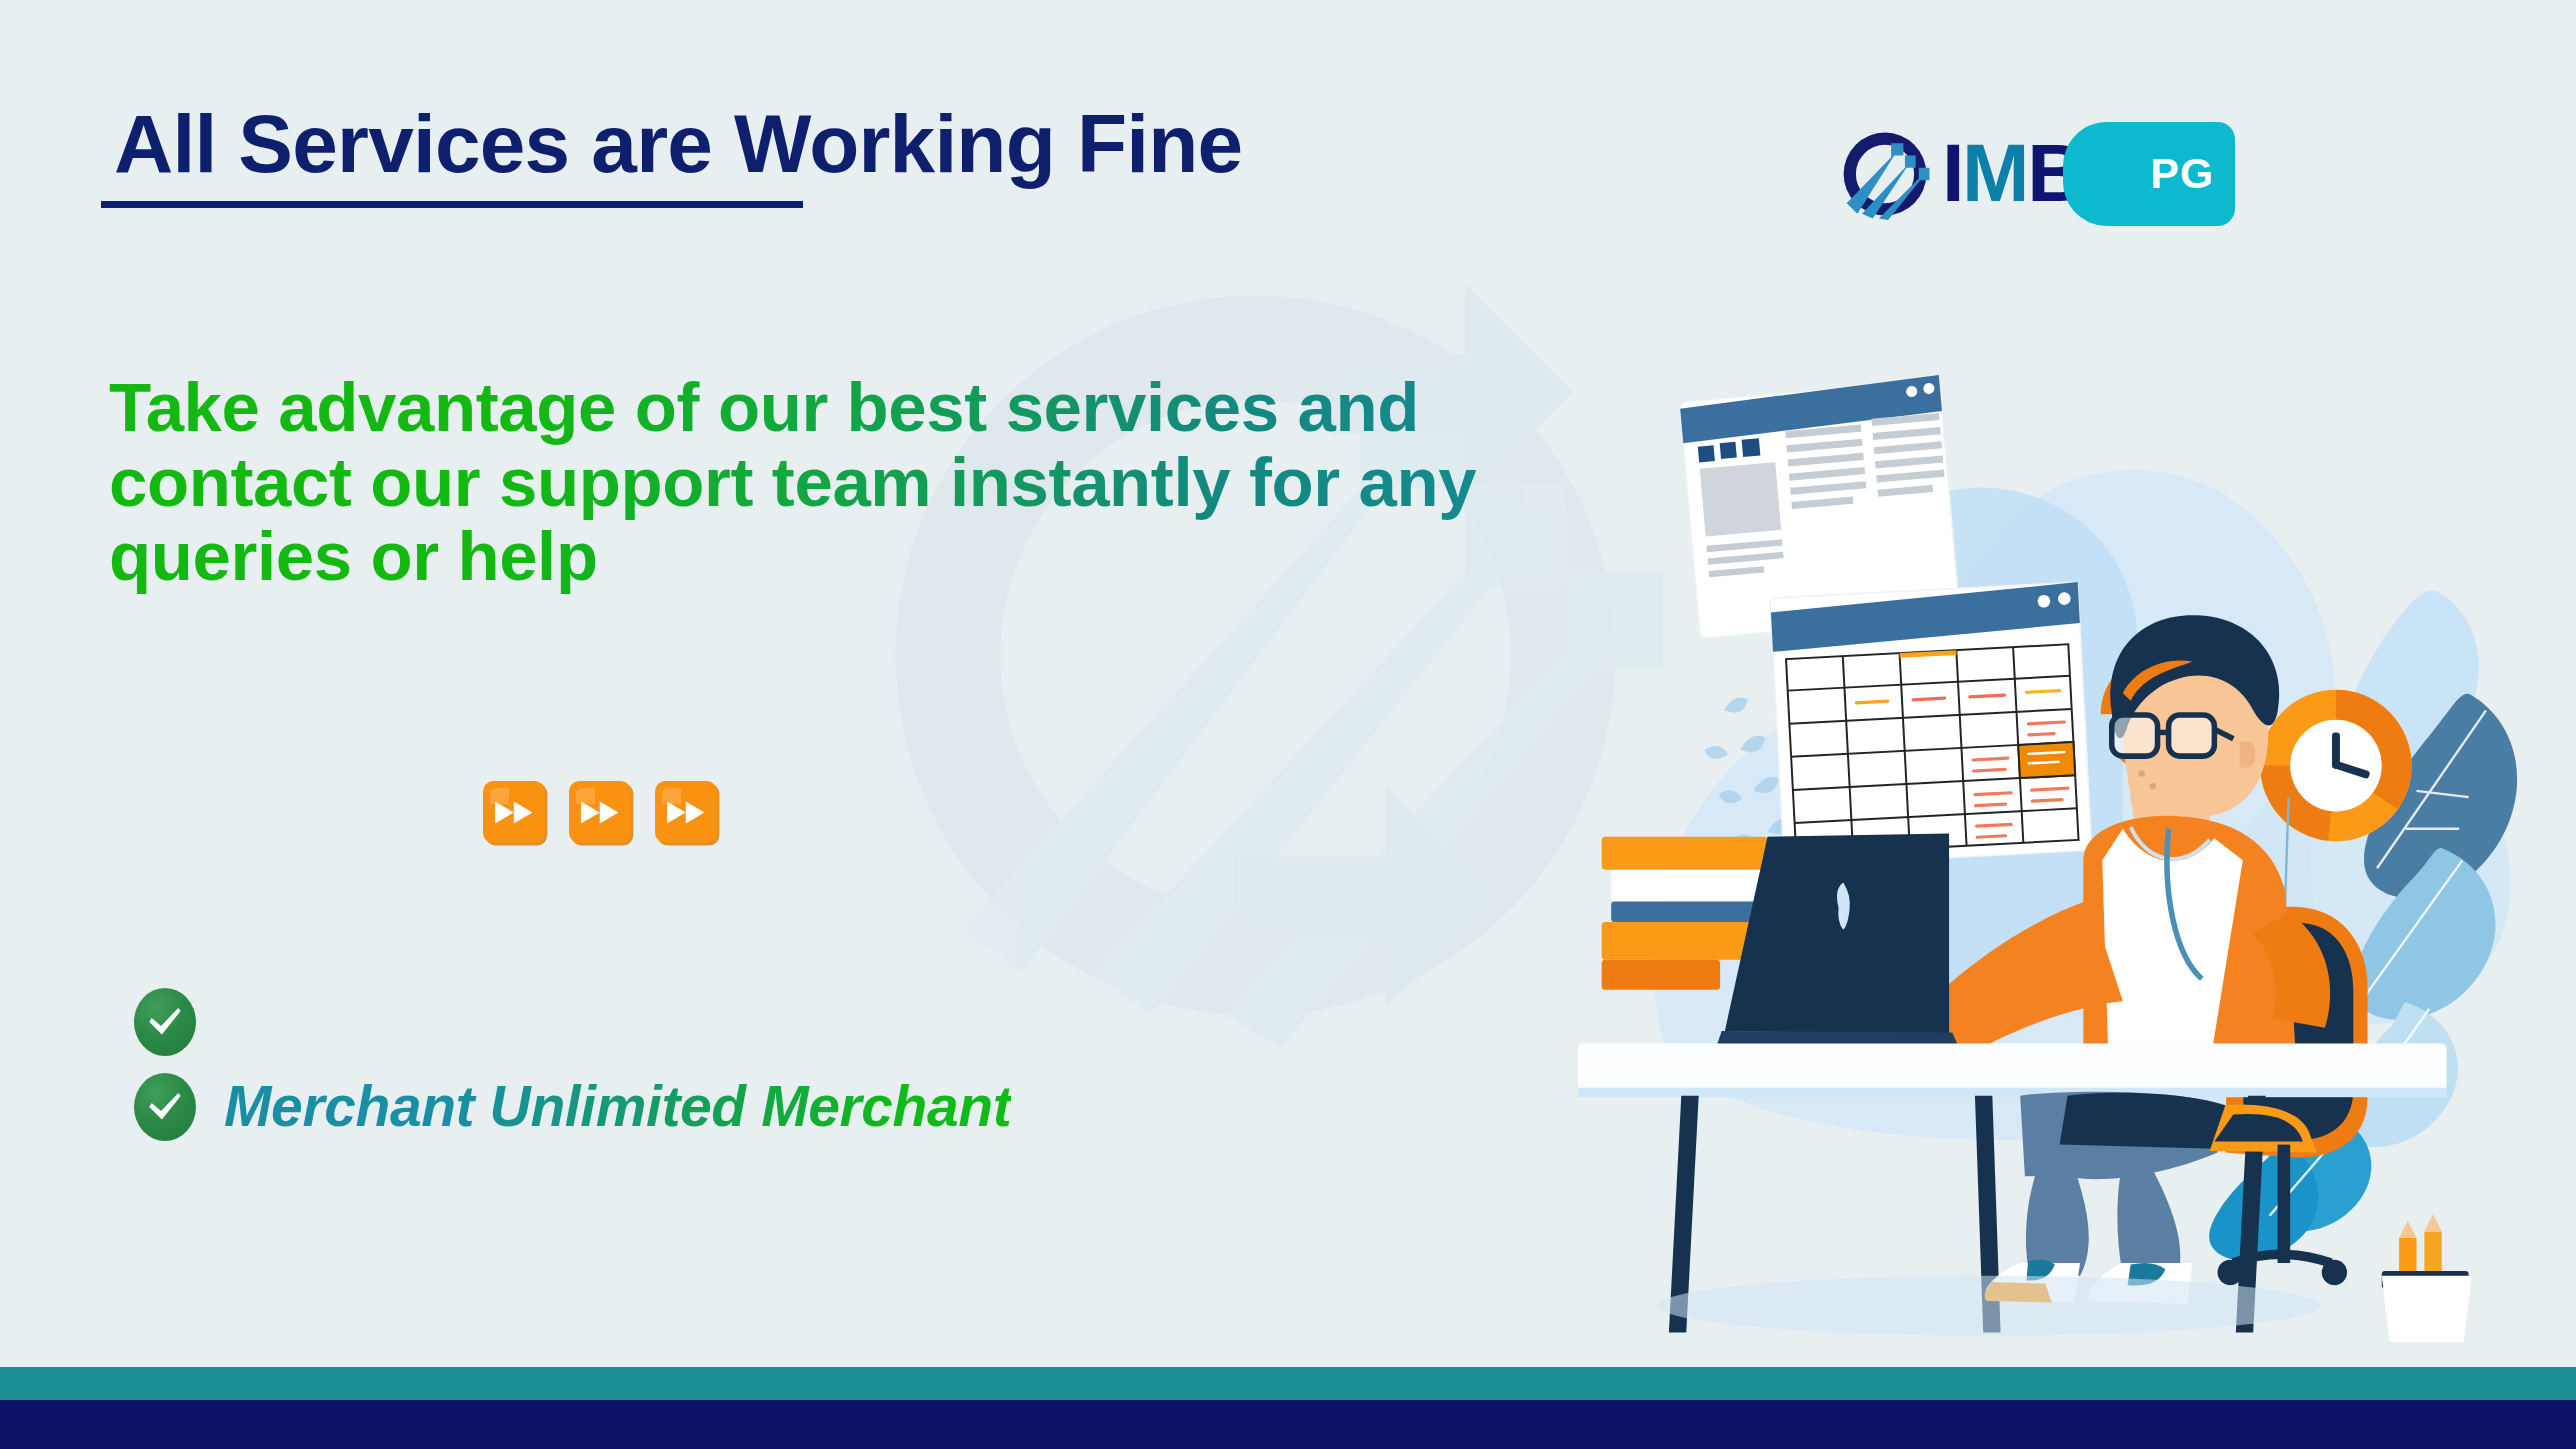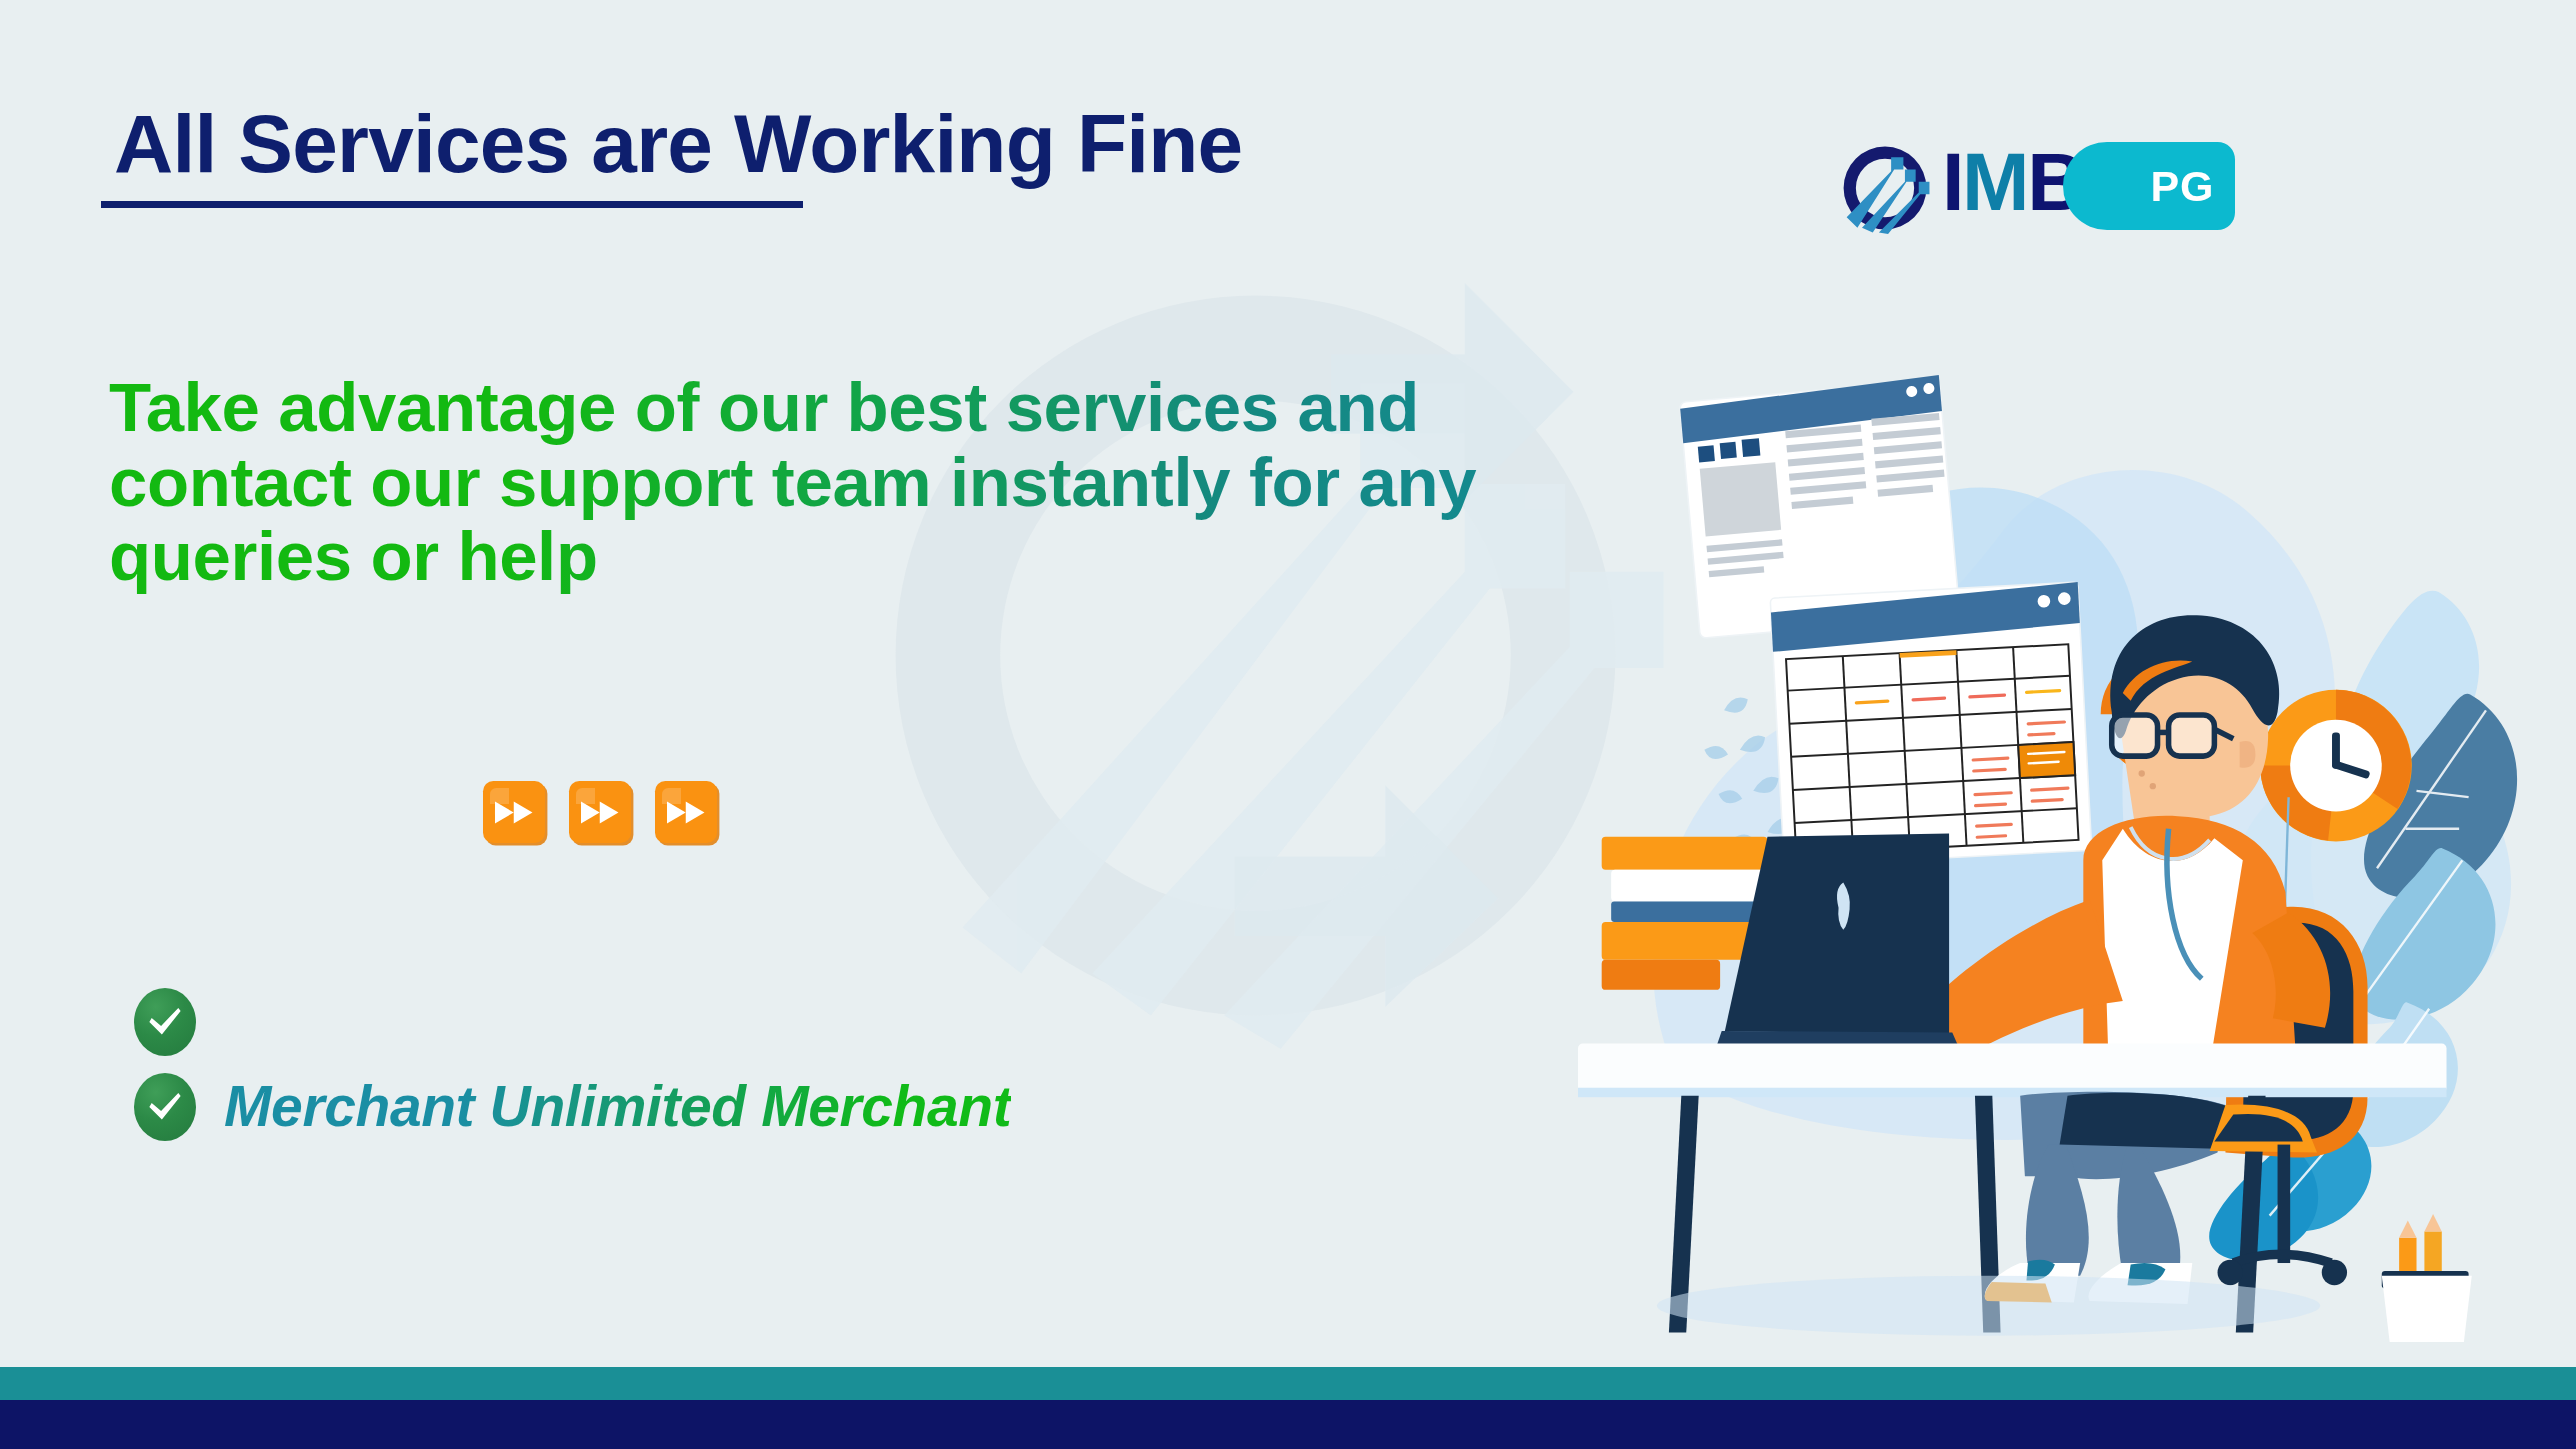--- a/index.html
+++ b/index.html
@@ -111,39 +111,39 @@
     background:linear-gradient(95deg,#1a8ea4 0%,#1a8ea4 30%,#13a055 62%,#10bb18 85%,#10bb18 100%);
     -webkit-background-clip:text;
     background-clip:text;
     color:transparent;
     -webkit-text-fill-color:transparent;
   }
 
   
   .logo {
     position:absolute;
-    left:1839px; top:142px;
-    display:flex; align-items:flex-start;
+    left:1839px; top:126px;
+    display:flex; align-items:center;
     height:95px;
   }
   .logo-mark { width:92px; height:92px; flex:0 0 auto; }
   .logo-word {
     font-size:81px;
     font-weight:bold;
     letter-spacing:-2.4px;
     line-height:1;
     margin-left:11px;
     white-space:nowrap;
   }
   .logo-i { color:#0e1470; }
   .logo-m { color:#0e7fa8; }
   .logo-b { color:#0e1470; }
   .pg-badge {
     margin-left:-20.5px;
-    width:172px; height:88px;
+    width:172px; height:104px;
     background:#0cb9cf;
     border-radius:44px 17.4px 17.4px 44px;
     display:flex; align-items:center; justify-content:flex-end;
     padding-right:20.5px;
   }
   .pg-text {
     color:#ffffff;
     font-size:43px;
     font-weight:bold;
     letter-spacing:0.8px;

